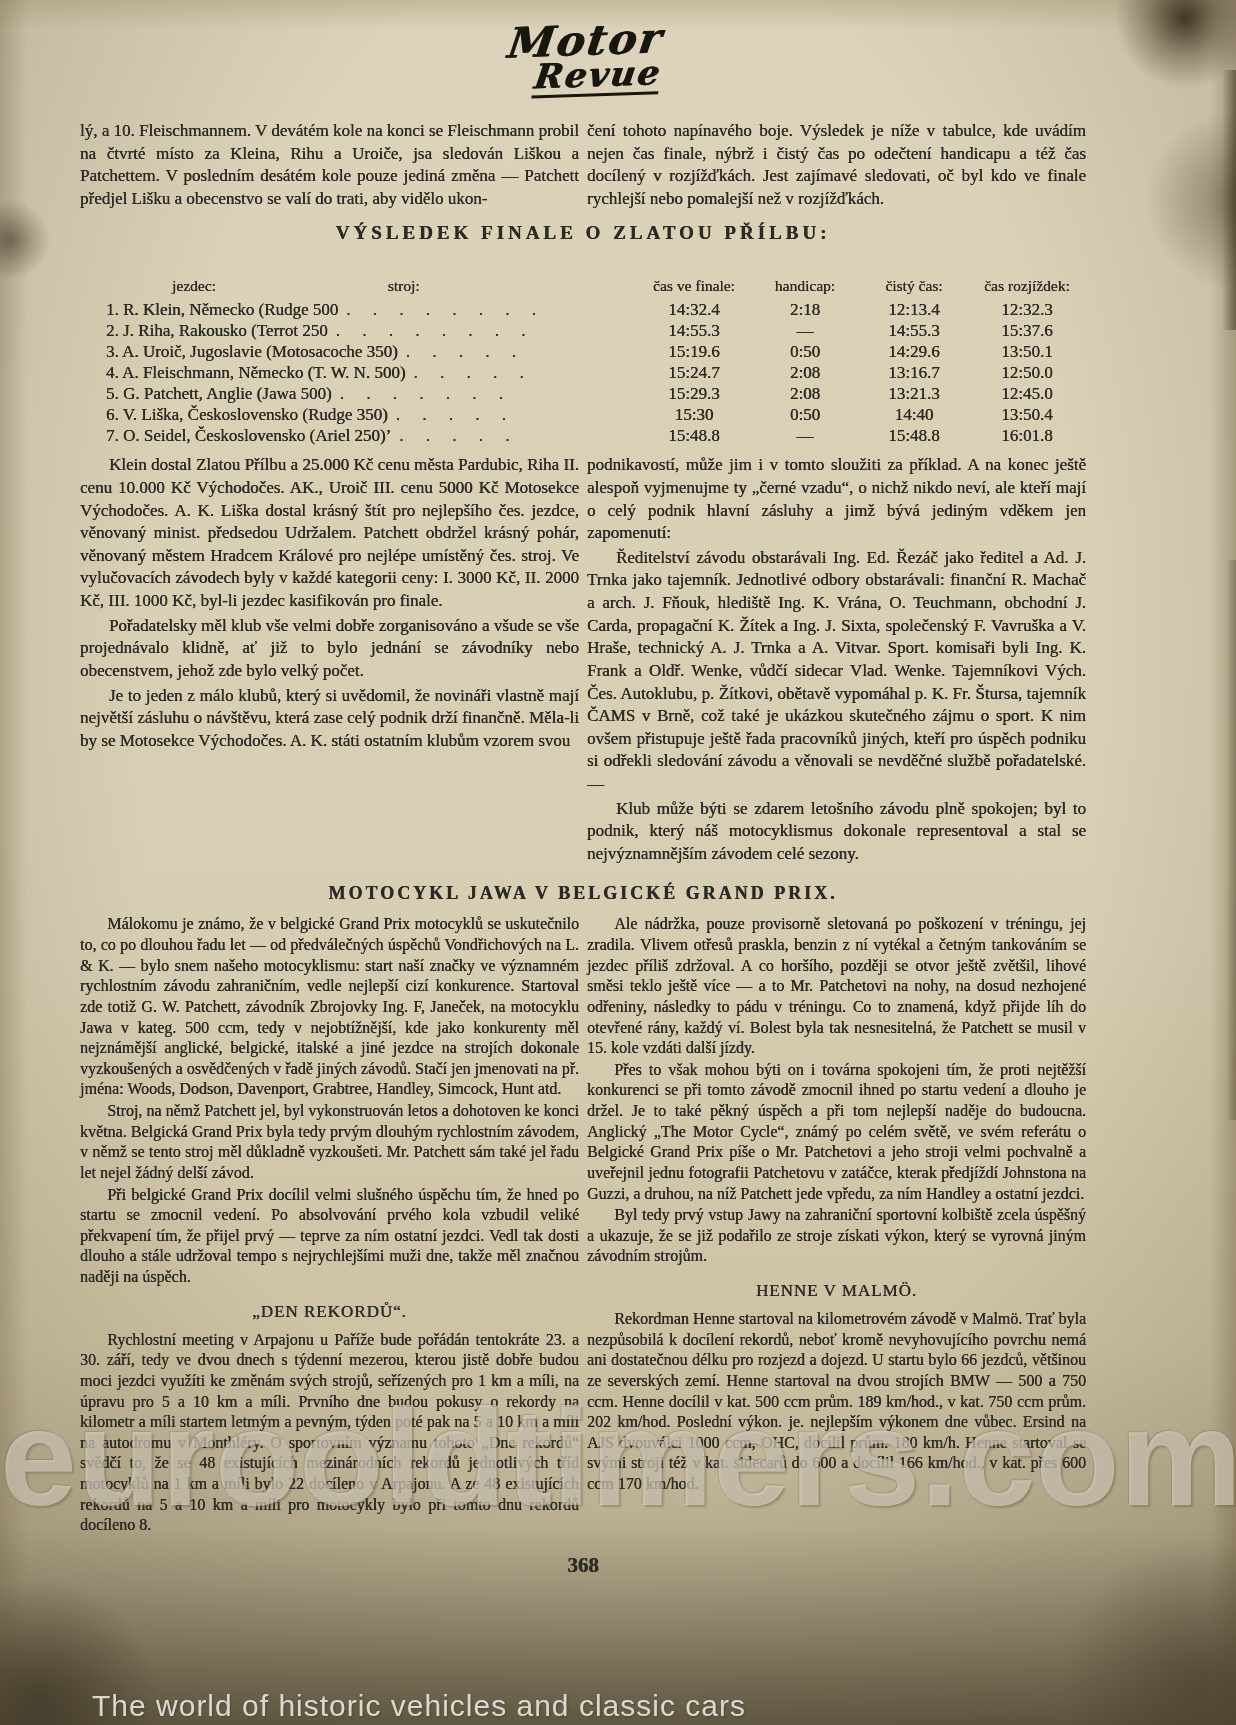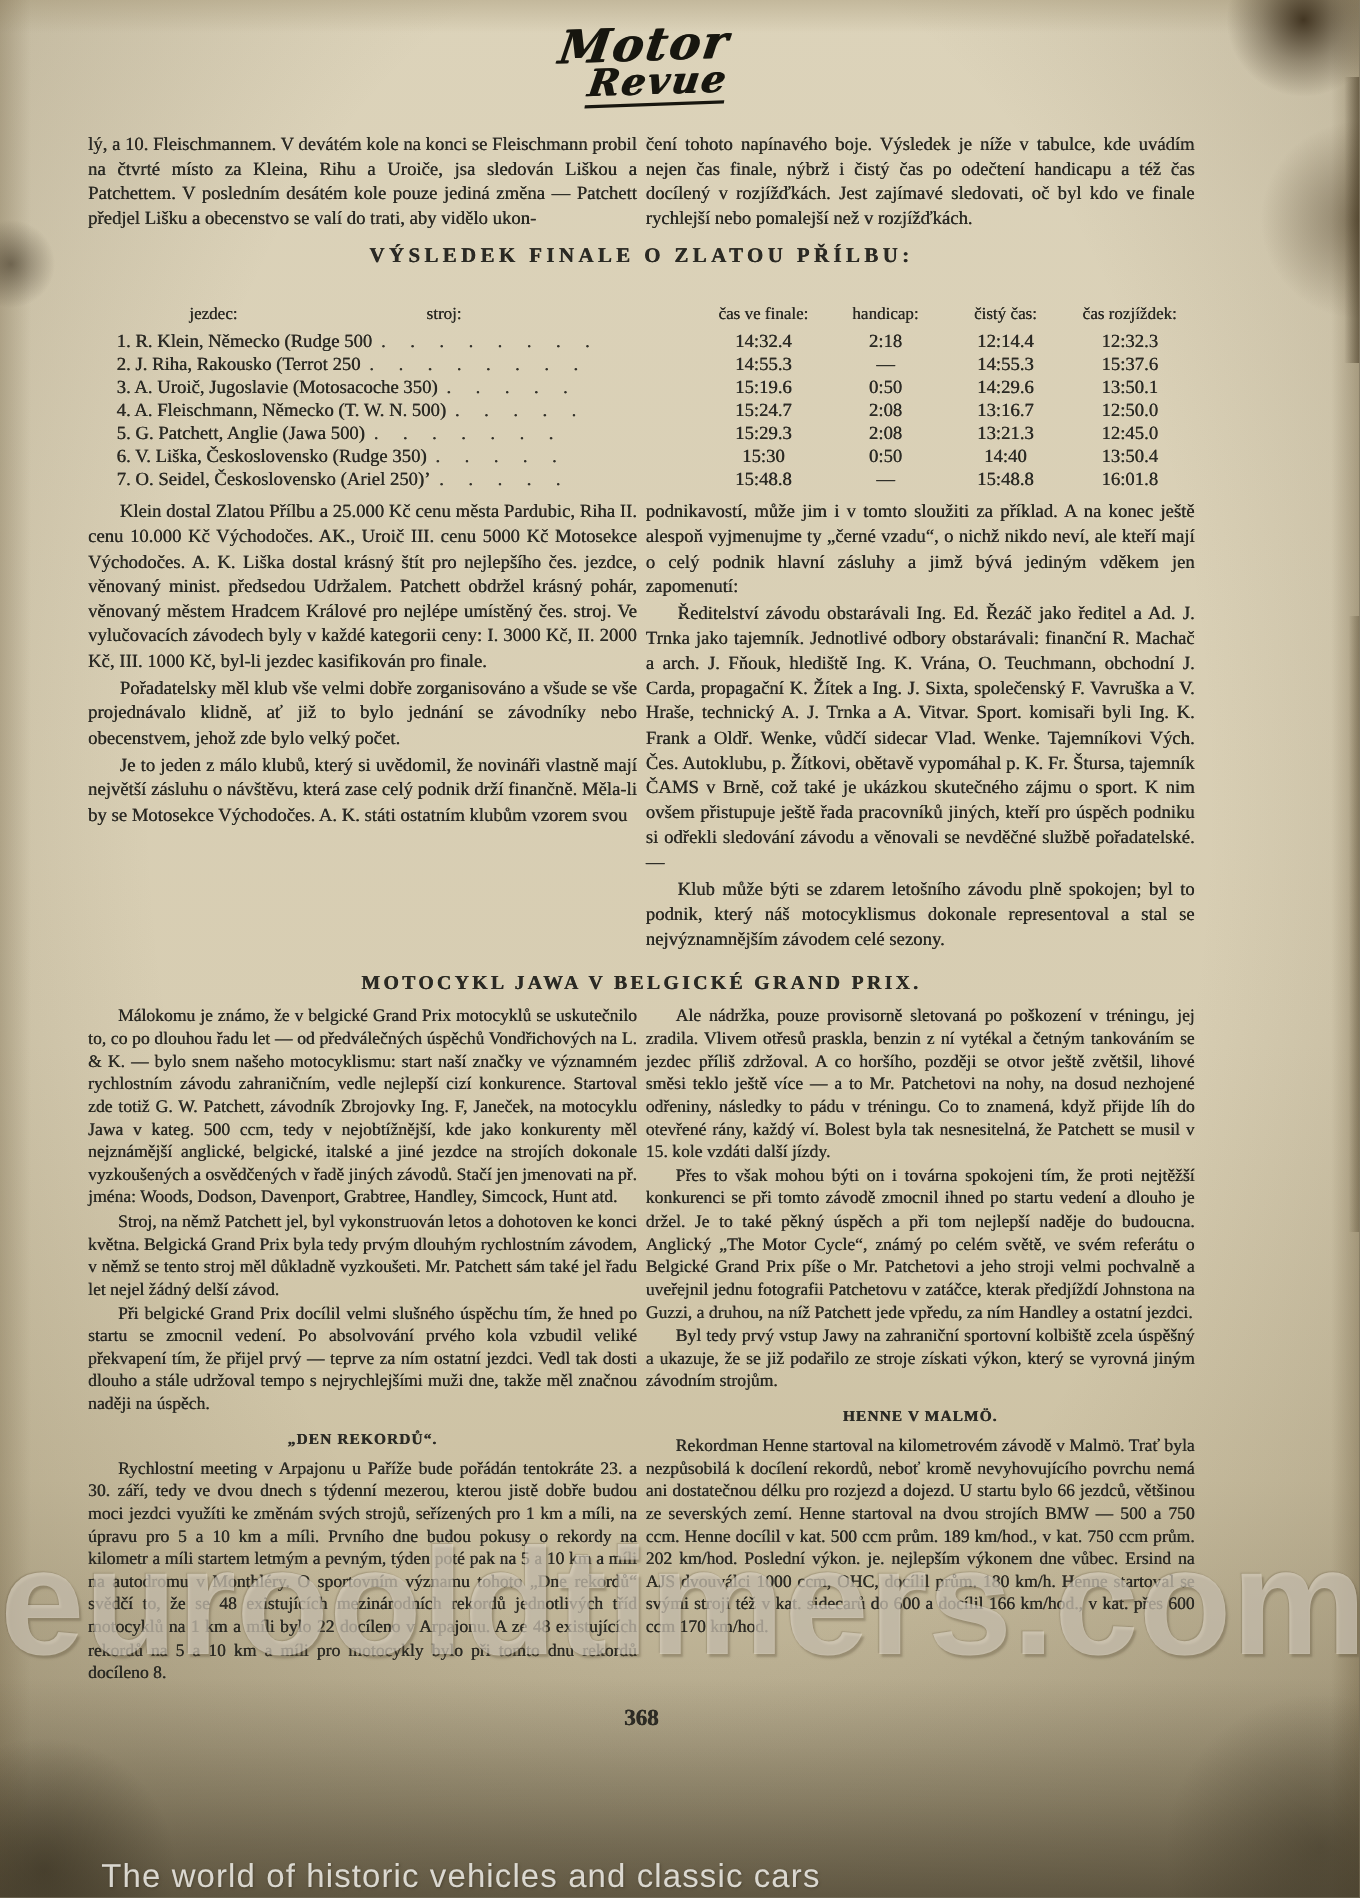--- a/index.html
+++ b/index.html
@@ -51,21 +51,21 @@
   .thead{font-size:15.5px;line-height:20px;margin-bottom:3px;text-shadow:0.2px 0 0 currentColor;margin-top:32px;}
   .thead .h-rider{margin-left:66px;}
   .thead .h-machine{margin-left:168px;}
   .dots{letter-spacing:9px;margin-left:8px;color:#33322b;}
   
   .section-title{
     text-align:center;font-weight:bold;font-size:18px;letter-spacing:3px;
     margin:16px 0 10px 0;text-shadow:0.4px 0 0 currentColor;
   }
   .col-title{
-    text-align:center;font-weight:bold;font-size:14px;letter-spacing:1px;
+    text-align:center;font-weight:normal;font-size:17px;letter-spacing:1px;
     margin:14px 0 8px 0;text-shadow:0.4px 0 0 currentColor;
   }
   .spacer-after-table{height:8px;}
   
   .page-number{text-align:center;font-weight:bold;font-size:21px;margin-top:16px;text-shadow:0.4px 0 0 currentColor;}
   
   .wm-large{
     position:absolute;left:0;top:1378px;width:1130px;
     font-family:"Liberation Sans","DejaVu Sans",sans-serif;
     font-weight:bold;font-size:138px;letter-spacing:0px;
@@ -122,21 +122,21 @@
       <div class="t">čas ve finale:</div>
       <div class="t">handicap:</div>
       <div class="t">čistý čas:</div>
       <div class="t">čas rozjíždek:</div>
     </div>
 
     <div class="trow">
       <div class="entry"><span>1. R. Klein, Německo (Rudge 500</span><span class="dots">. . . . . . .  .</span></div>
       <div class="t">14:32.4</div>
       <div class="t">2:18</div>
-      <div class="t">12:14.4</div>
+      <div class="t">12:13.4</div>
       <div class="t">12:32.3</div>
     </div>
     <div class="trow">
       <div class="entry"><span>2. J. Riha, Rakousko (Terrot 250</span><span class="dots">. . . . . . .  .</span></div>
       <div class="t">14:55.3</div>
       <div class="t">—</div>
       <div class="t">14:55.3</div>
       <div class="t">15:37.6</div>
     </div>
     <div class="trow">

